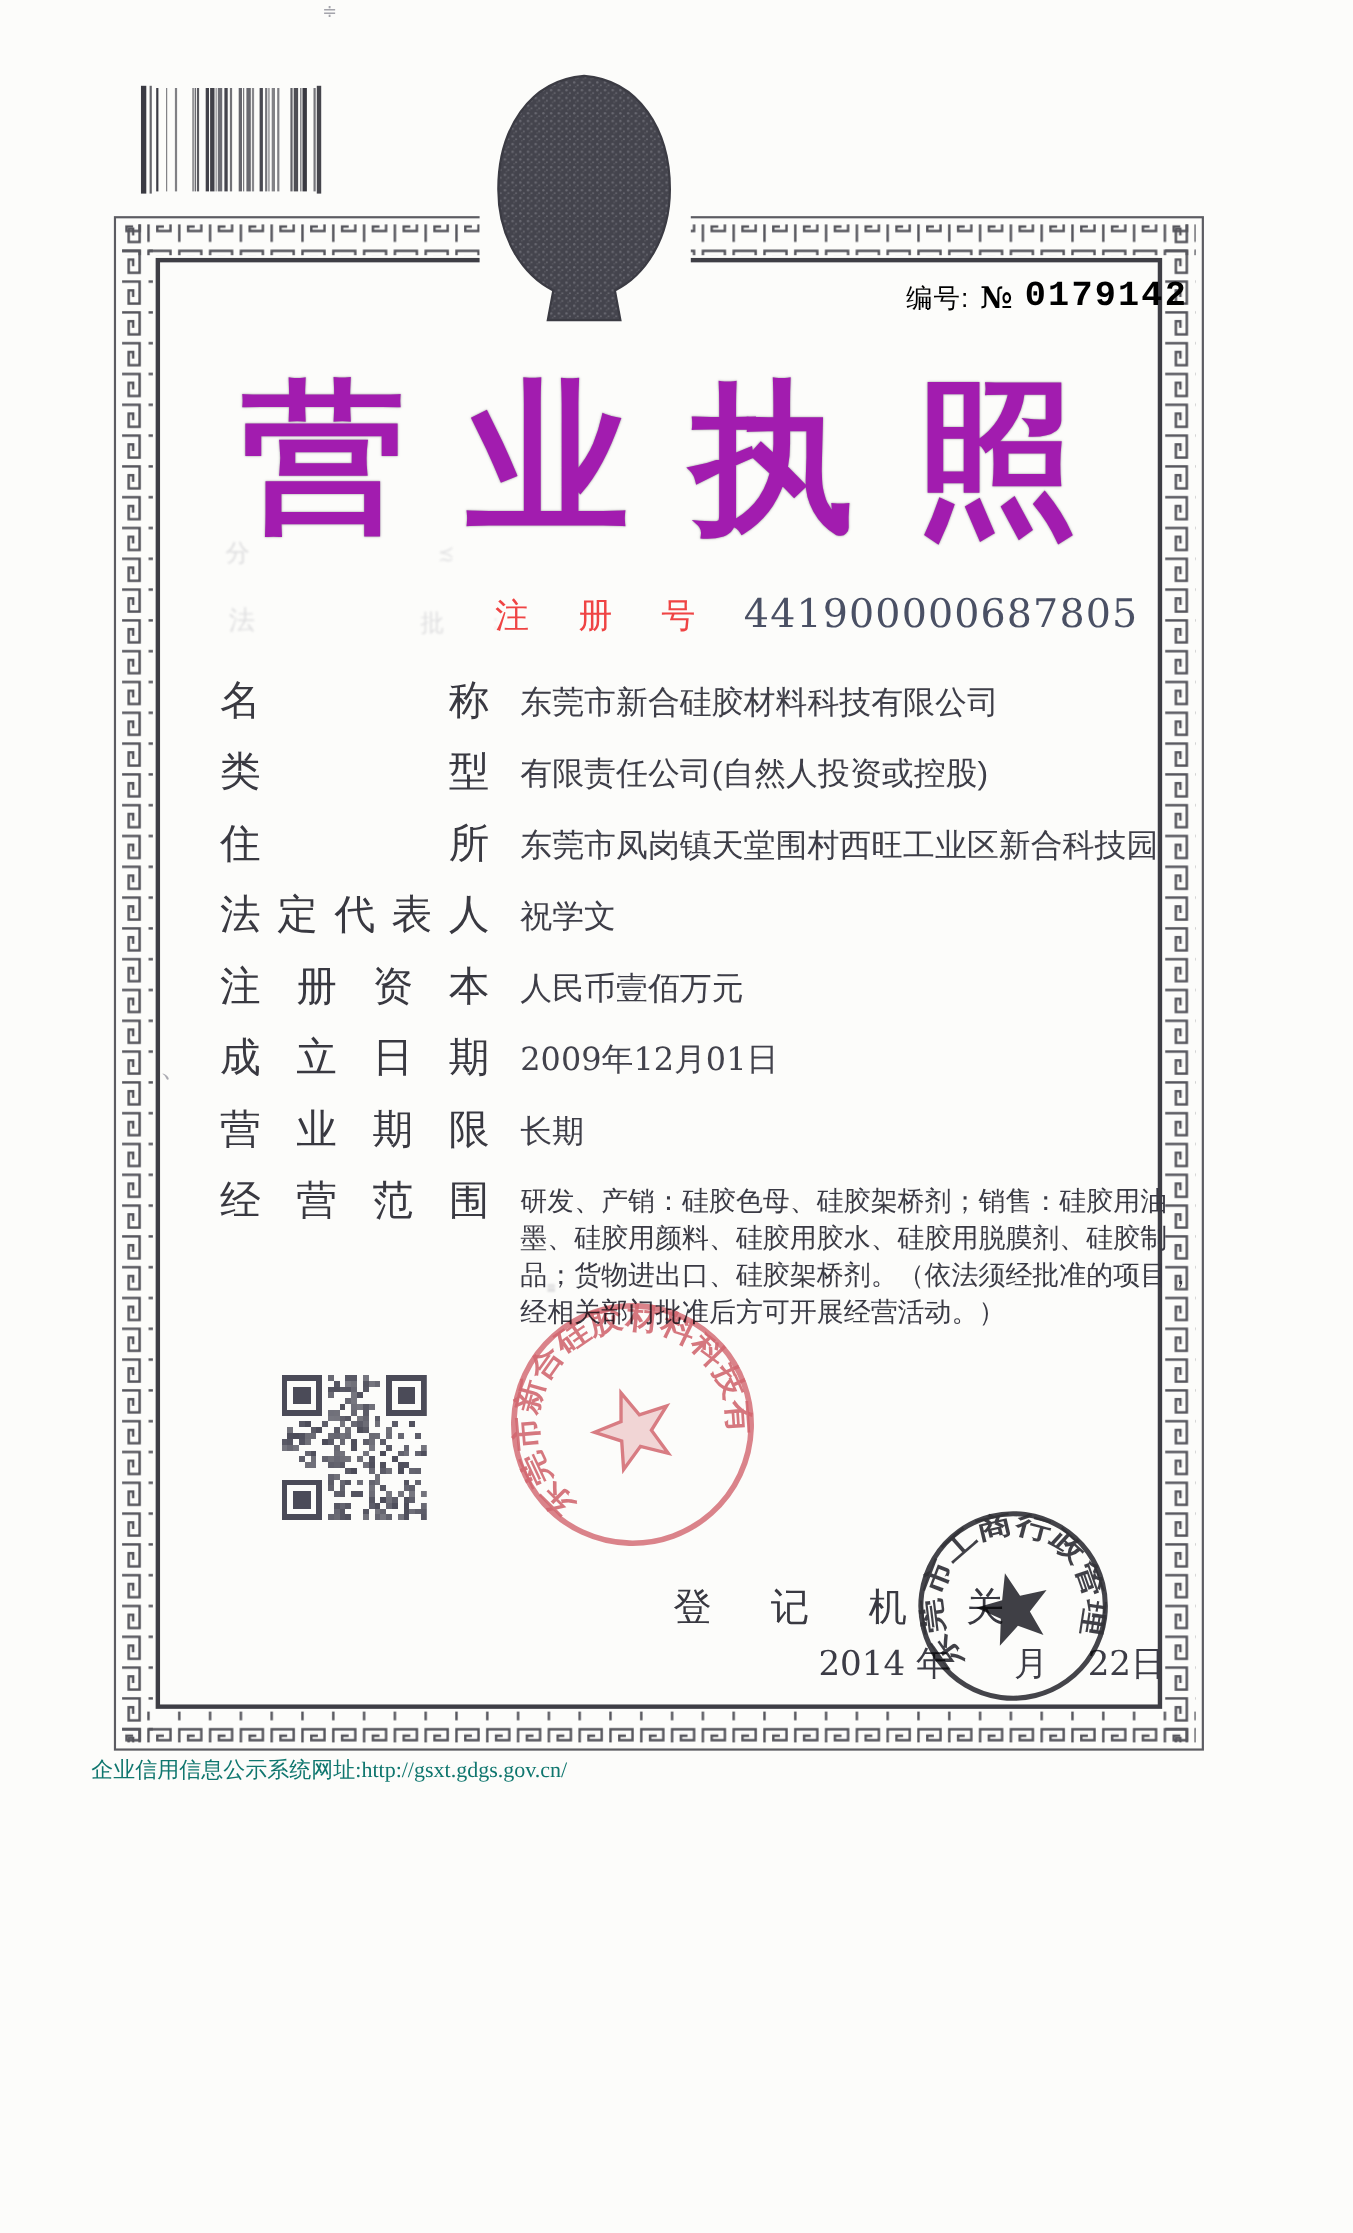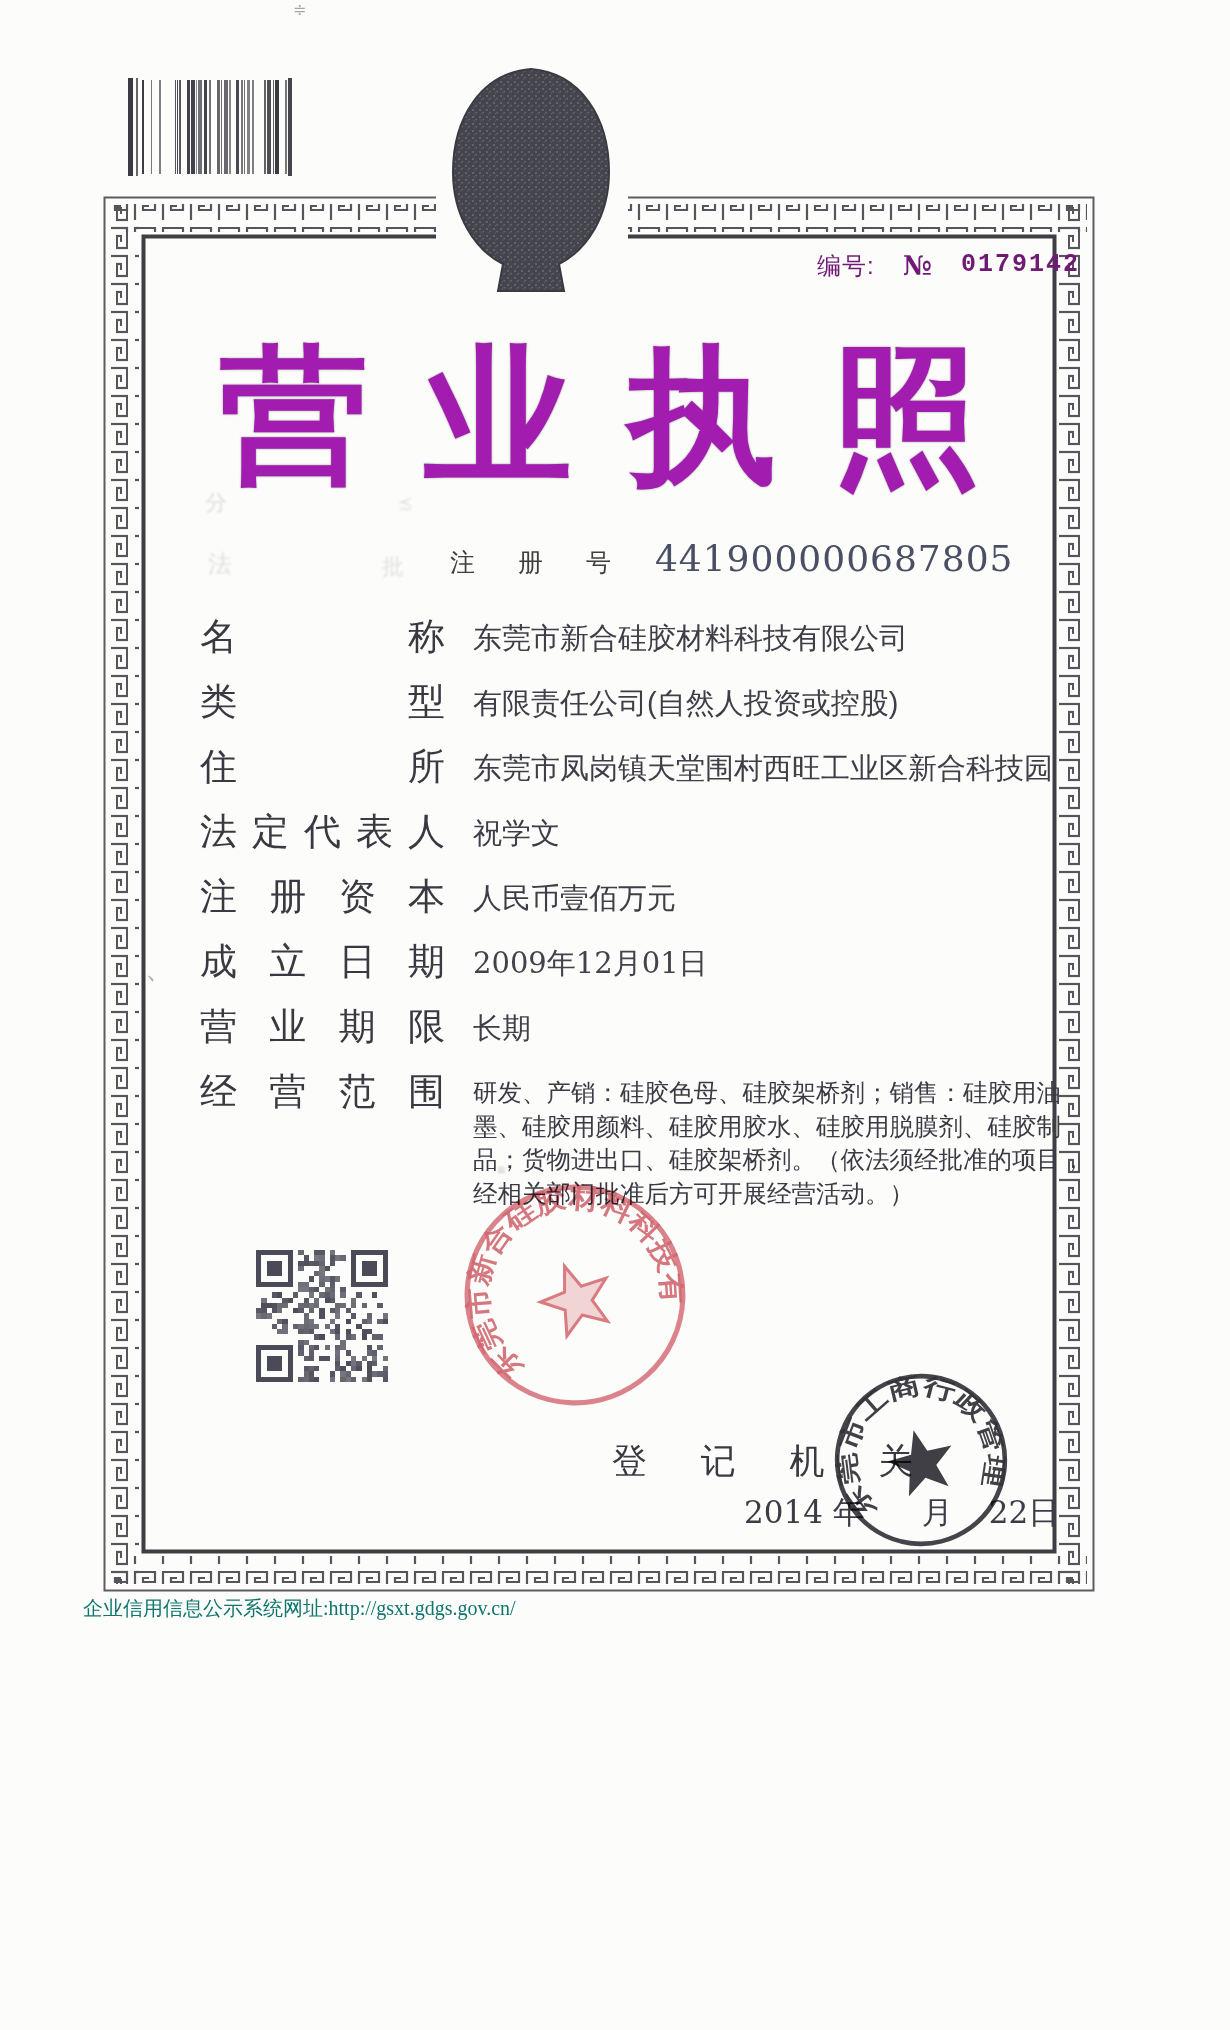--- a/index.html
+++ b/index.html
@@ -3,32 +3,32 @@
 <meta charset="utf-8">
 <style>
   html,body{margin:0;padding:0;background:#e9e9e6;}
   #page{position:relative;width:1230px;height:2030px;background:#fcfcfa;overflow:hidden;
         font-family:"Liberation Sans",sans-serif;color:#34343c;}
   .abs{position:absolute;}
   
   #barcode{left:128px;top:72px;width:170px;height:110px;}
   #emblem-backdrop{left:436px;top:58px;width:192px;height:246px;background:#fcfcfa;z-index:2;}
   #emblem{left:450px;top:66px;width:162px;height:228px;z-index:3;}
-  #serial{right:150px;top:250px;z-index:3;font-size:24px;color:#701a75;letter-spacing:1px;display:flex;align-items:flex-start;gap:28px;}
+  #serial{right:150px;top:250px;z-index:3;font-size:24px;color:#000000;letter-spacing:1px;display:flex;align-items:flex-end;gap:10px;}
   #serial .sym{font-family:"DejaVu Serif",serif;font-weight:700;font-size:27px;}
-  #serial .num{font-family:"Liberation Mono",monospace;font-weight:700;font-size:25px;letter-spacing:2px;}
+  #serial .num{font-family:"Liberation Mono",monospace;font-weight:700;font-size:32px;letter-spacing:2px;}
   
   #frame{left:103px;top:196px;z-index:1;}
   
   #title{left:105px;top:318px;width:990px;z-index:3;text-align:center;
          font-size:148px;font-weight:700;color:#a21caf;letter-spacing:56px;padding-left:56px;box-sizing:border-box;
          text-shadow:0 0 2px rgba(40,40,48,.55);}
   
   #regline{left:450px;top:538px;width:620px;z-index:3;display:flex;align-items:baseline;}
-  #regline .rlab{font-size:25px;color:#404040;letter-spacing:18px;font-weight:500;}
+  #regline .rlab{font-size:31px;color:#ef4444;letter-spacing:18px;font-weight:500;}
   #regline .rnum{font-family:"DejaVu Serif",serif;font-size:36px;color:#4a5064;margin-left:26px;letter-spacing:1px;}
   
   .row{position:absolute;left:200px;z-index:3;display:flex;align-items:flex-start;}
   .lbl{width:245px;display:flex;justify-content:space-between;font-size:37px;font-weight:500;color:#393941;flex:none;}
   .val{margin-left:28px;margin-top:7px;font-size:29px;color:#3e3e48;white-space:nowrap;}
   .val.serif{font-family:"DejaVu Serif",serif;color:#42424c;}
   .val.scope{white-space:normal;width:630px;font-size:24.5px;line-height:33.5px;margin-top:9px;color:#3a3a44;}
   
   #qr{left:256px;top:1250px;width:132px;height:132px;z-index:3;}
   #company-seal{left:461px;top:1181px;width:228px;height:228px;z-index:5;mix-blend-mode:multiply;opacity:.9;}

